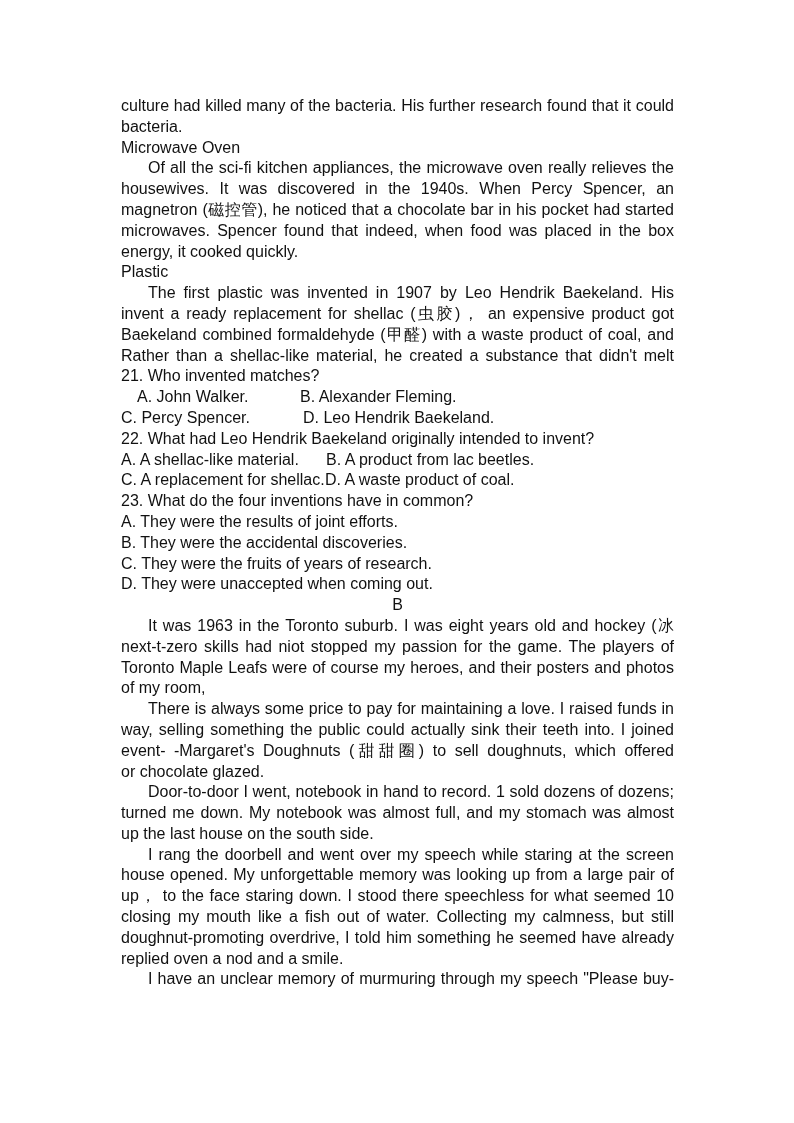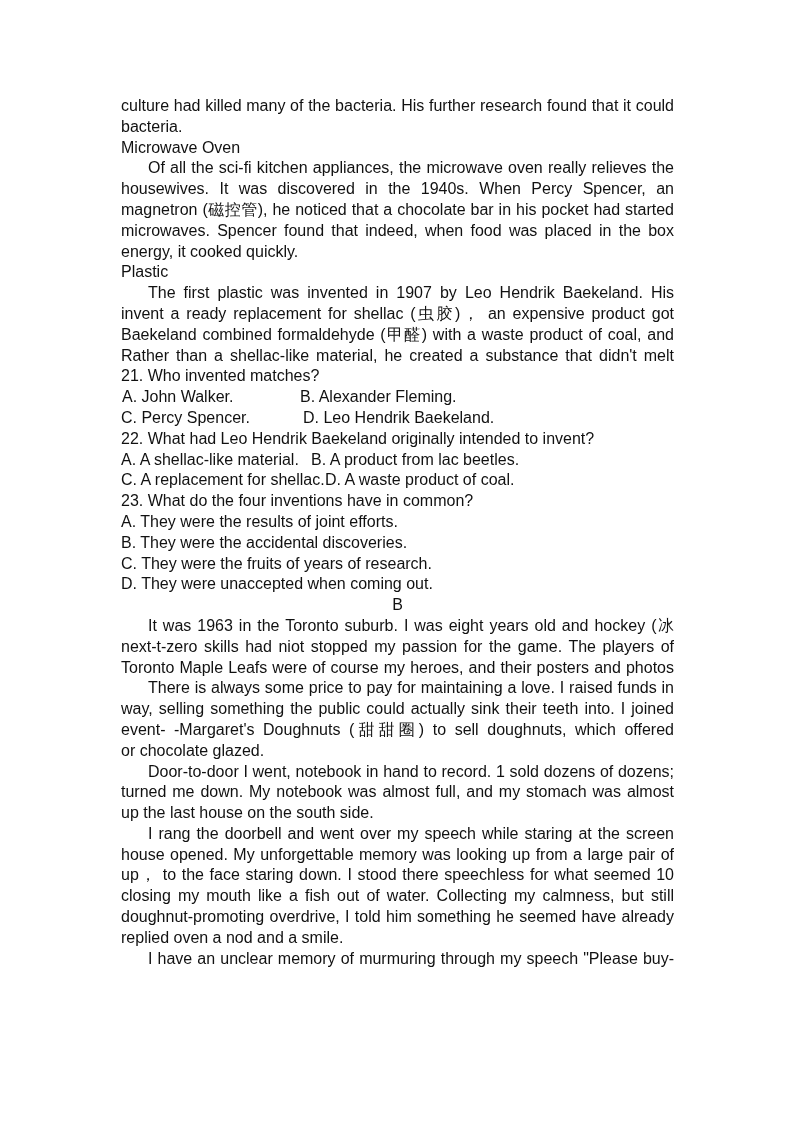--- a/index.html
+++ b/index.html
@@ -39,34 +39,34 @@
     <span class="heading">Plastic</span>
     <span class="just" style="text-indent:27px">The first plastic was invented in 1907 by Leo Hendrik Baekeland. His initial quest was to</span>
     <span class="just">invent a ready replacement for shellac (虫胶)， an expensive product got from lac beetles.</span>
     <span class="just">Baekeland combined formaldehyde (甲醛) with a waste product of coal, and heated the mixture.</span>
     <span class="just">Rather than a shellac-like material, he created a substance that didn't melt under heat and</span>
   </div>
 
   <div>
     <span class="line">21. Who invented matches?</span>
     <div class="opt-row">
-      <span style="left:1px">A. John Walker.</span>
+      <span style="left:16px">A. John Walker.</span>
       <span style="left:179px">B. Alexander Fleming.</span>
     </div>
     <div class="opt-row">
       <span style="left:0">C. Percy Spencer.</span>
       <span style="left:182px">D. Leo Hendrik Baekeland.</span>
     </div>
   </div>
 
   <div>
     <span class="line">22. What had Leo Hendrik Baekeland originally intended to invent?</span>
     <div class="opt-row">
       <span style="left:0">A. A shellac-like material.</span>
-      <span style="left:190px">B. A product from lac beetles.</span>
+      <span style="left:205px">B. A product from lac beetles.</span>
     </div>
     <div class="opt-row">
       <span style="left:0">C. A replacement for shellac.</span>
       <span style="left:204px">D. A waste product of coal.</span>
     </div>
   </div>
 
   <div>
     <span class="line">23. What do the four inventions have in common?</span>
     <span class="line">A. They were the results of joint efforts.</span>
@@ -74,20 +74,21 @@
     <span class="line">C. They were the fruits of years of research.</span>
     <span class="line">D. They were unaccepted when coming out.</span>
   </div>
 
   <span class="center">B</span>
 
   <div>
     <span class="just" style="text-indent:27px">It was 1963 in the Toronto suburb. I was eight years old and hockey (冰球)-crazy. My</span>
     <span class="just">next-t-zero skills had niot stopped my passion for the game. The players of the great hockey club</span>
     <span class="just">Toronto Maple Leafs were of course my heroes, and their posters and photos covered the walls</span>
+    <span class="line">of my room,</span>
   </div>
 
   <div>
     <span class="just" style="text-indent:27px">There is always some price to pay for maintaining a love. I raised funds in an old-fashioned</span>
     <span class="just">way, selling something the public could actually sink their teeth into. I joined the local annual</span>
     <span class="just">event- -Margaret's Doughnuts (甜甜圈) to sell doughnuts, which offered choices of honey-glazed</span>
     <span class="line">or chocolate glazed.</span>
   </div>
 
   <div>

